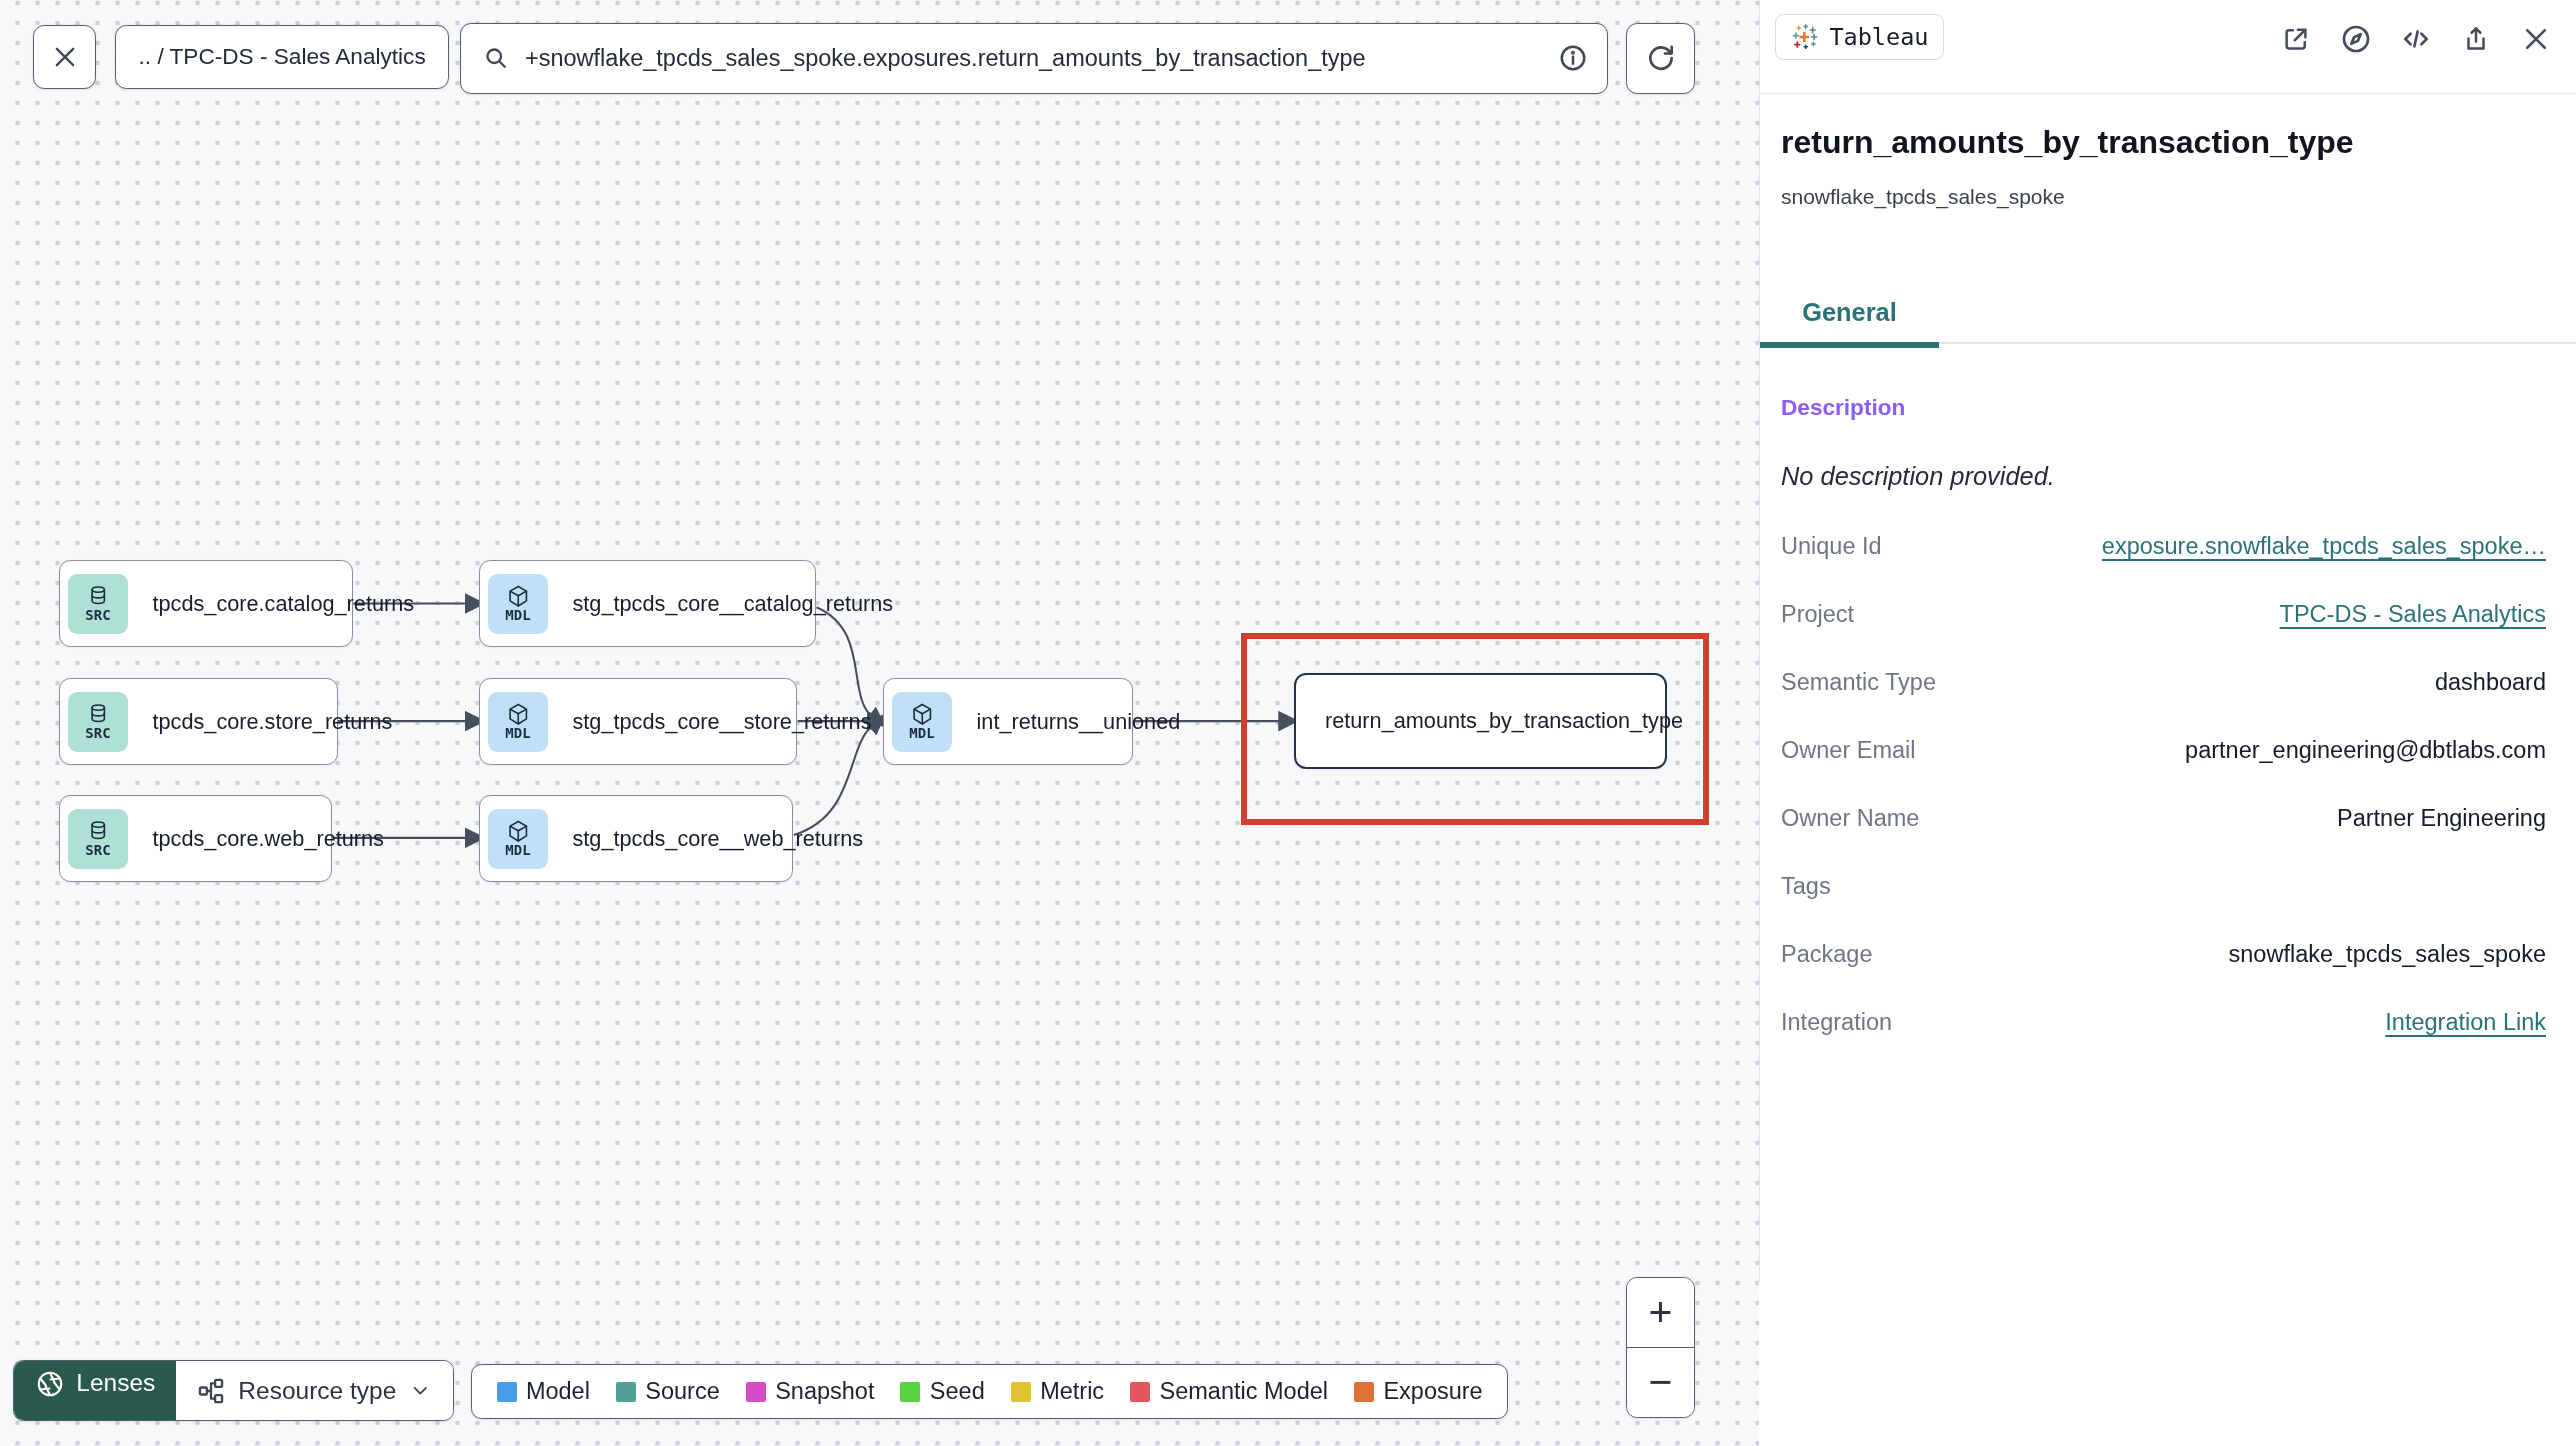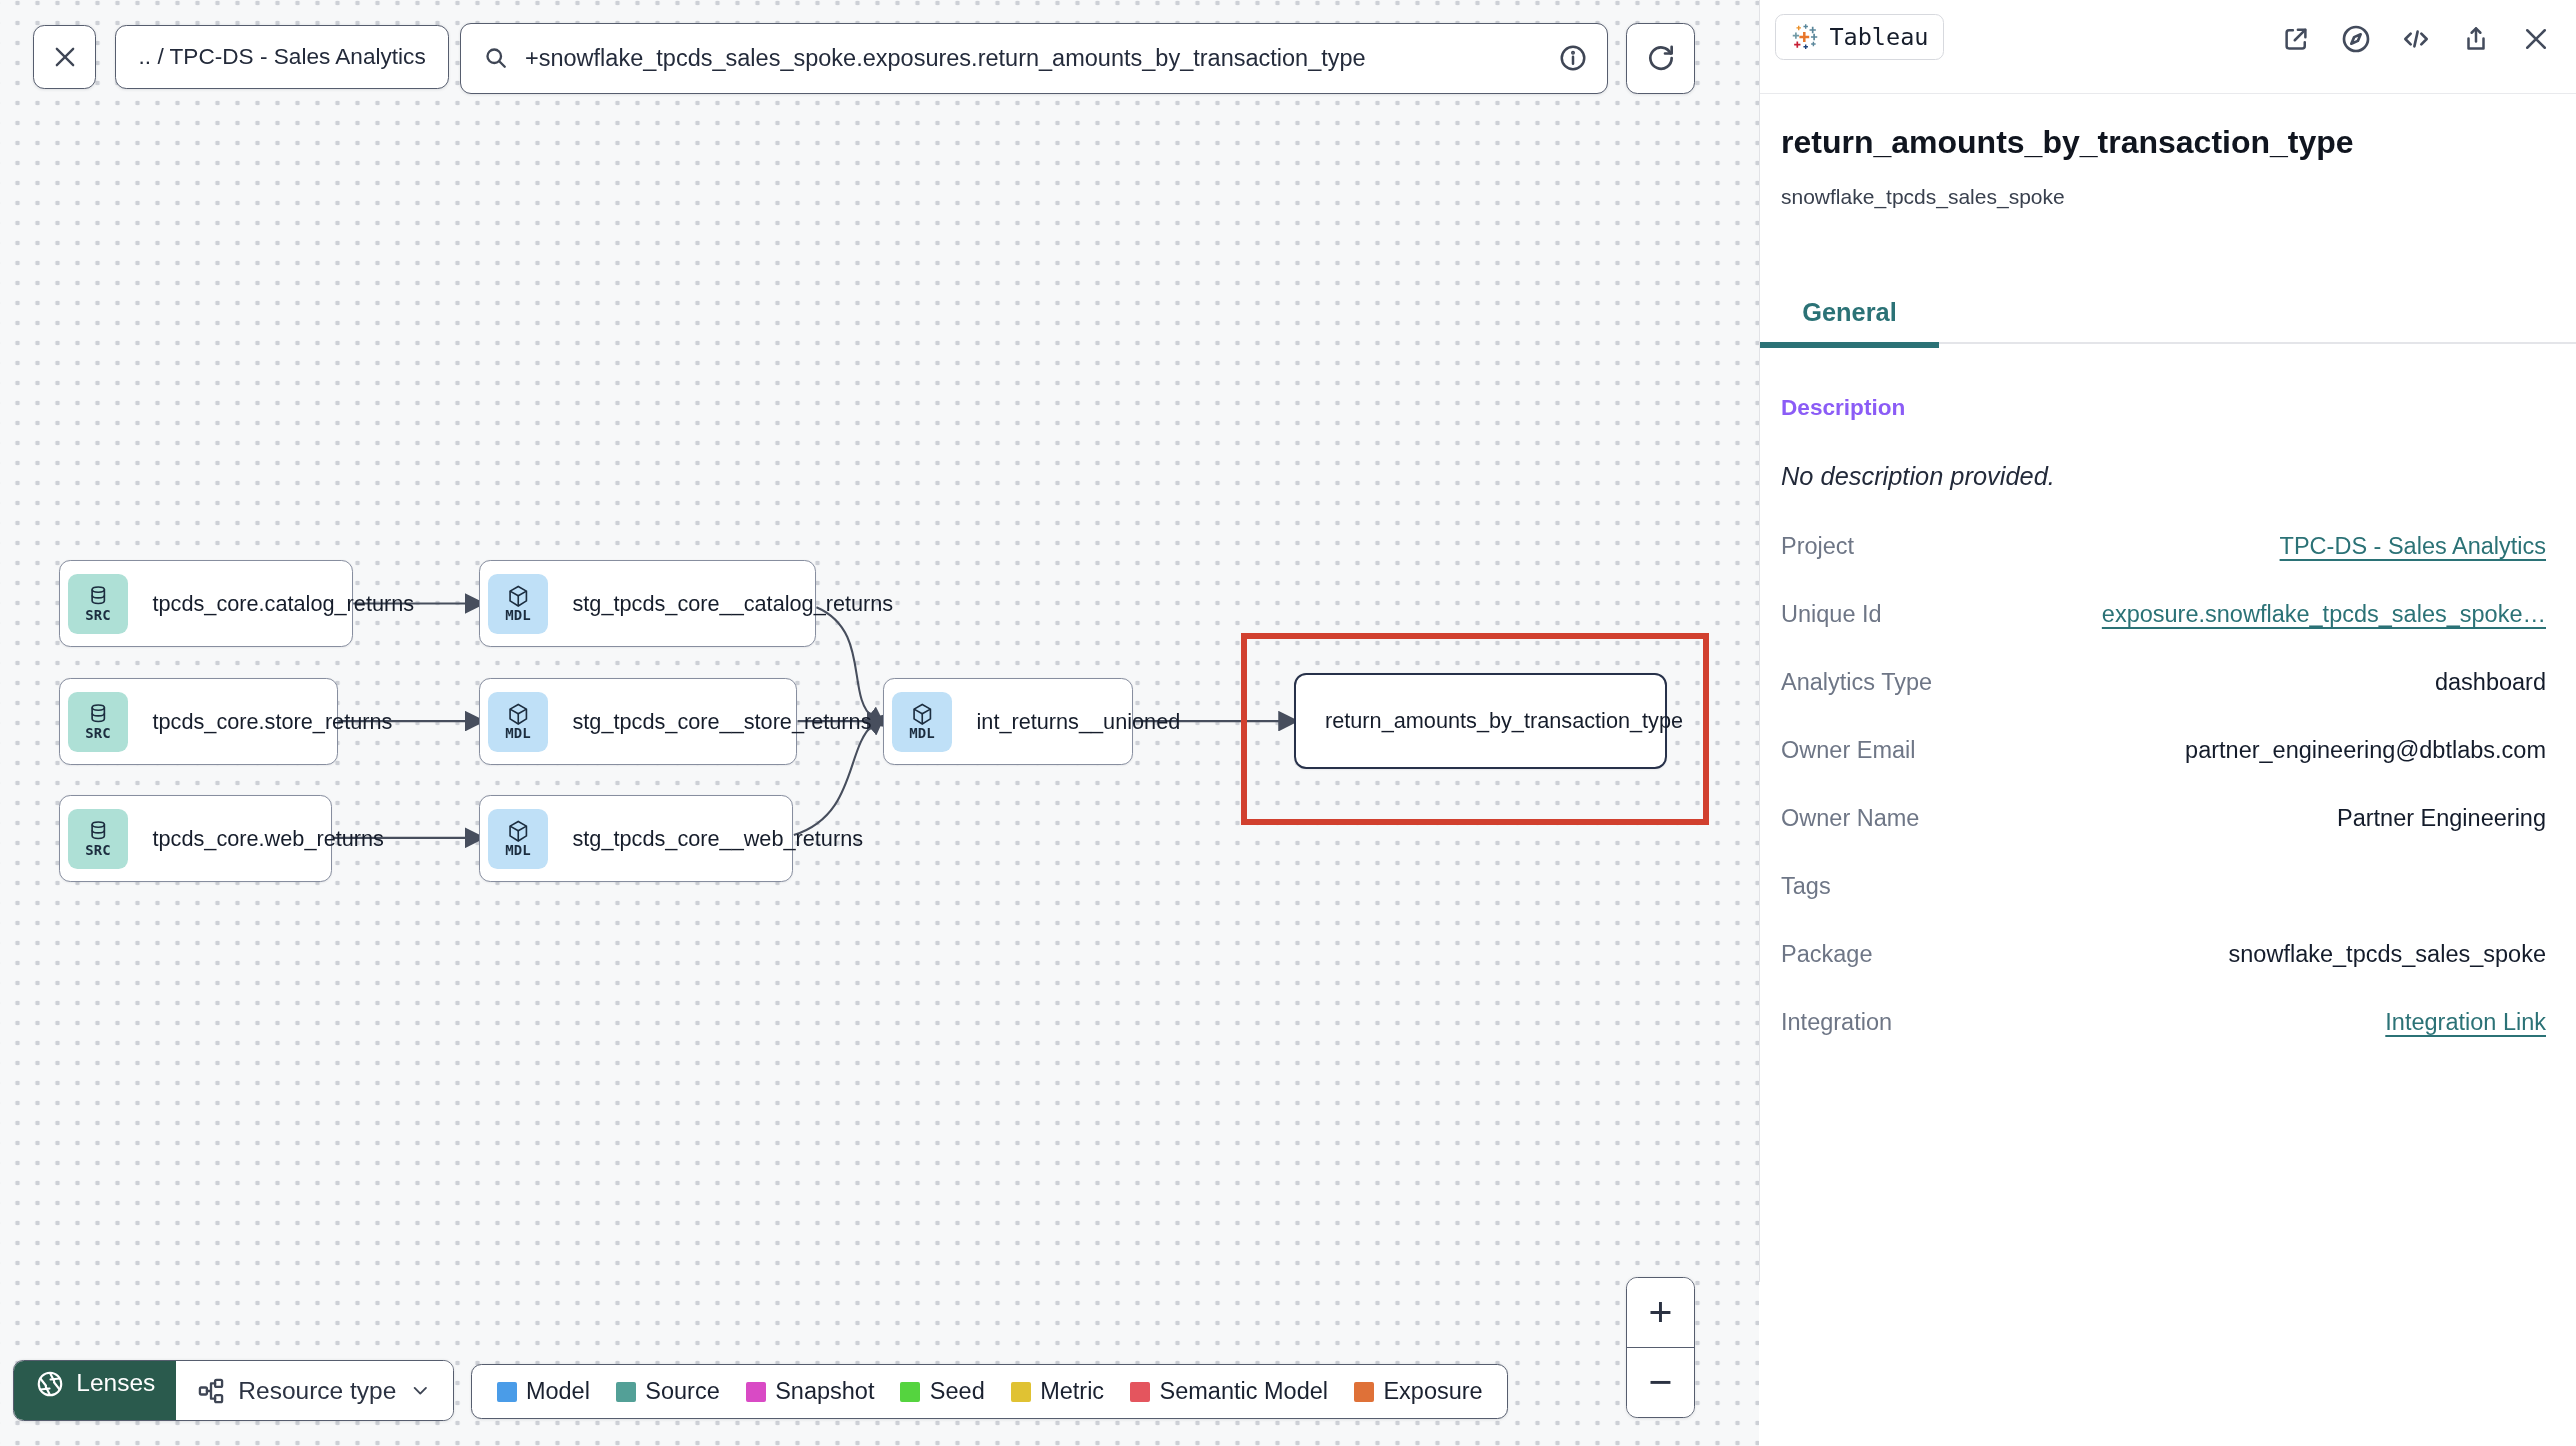--- a/index.html
+++ b/index.html
@@ -426,29 +426,29 @@
         <span class="tab-underline"></span>
       </div>
     </div>
 
     <div class="pcontent">
       <div class="desc-h">Description</div>
       <div class="desc-empty">No description provided.</div>
 
       <div class="frows">
         <div class="frow">
+          <span class="flabel">Unique Id</span>
+          <a class="fvalue">exposure.snowflake_tpcds_sales_spoke…</a>
+        </div>
+        <div class="frow">
           <span class="flabel">Project</span>
           <a class="fvalue">TPC-DS - Sales Analytics</a>
         </div>
         <div class="frow">
-          <span class="flabel">Unique Id</span>
-          <a class="fvalue">exposure.snowflake_tpcds_sales_spoke…</a>
-        </div>
-        <div class="frow">
-          <span class="flabel">Analytics Type</span>
+          <span class="flabel">Semantic Type</span>
           <span class="fvalue">dashboard</span>
         </div>
         <div class="frow">
           <span class="flabel">Owner Email</span>
           <span class="fvalue">partner_engineering@dbtlabs.com</span>
         </div>
         <div class="frow">
           <span class="flabel">Owner Name</span>
           <span class="fvalue">Partner Engineering</span>
         </div>

